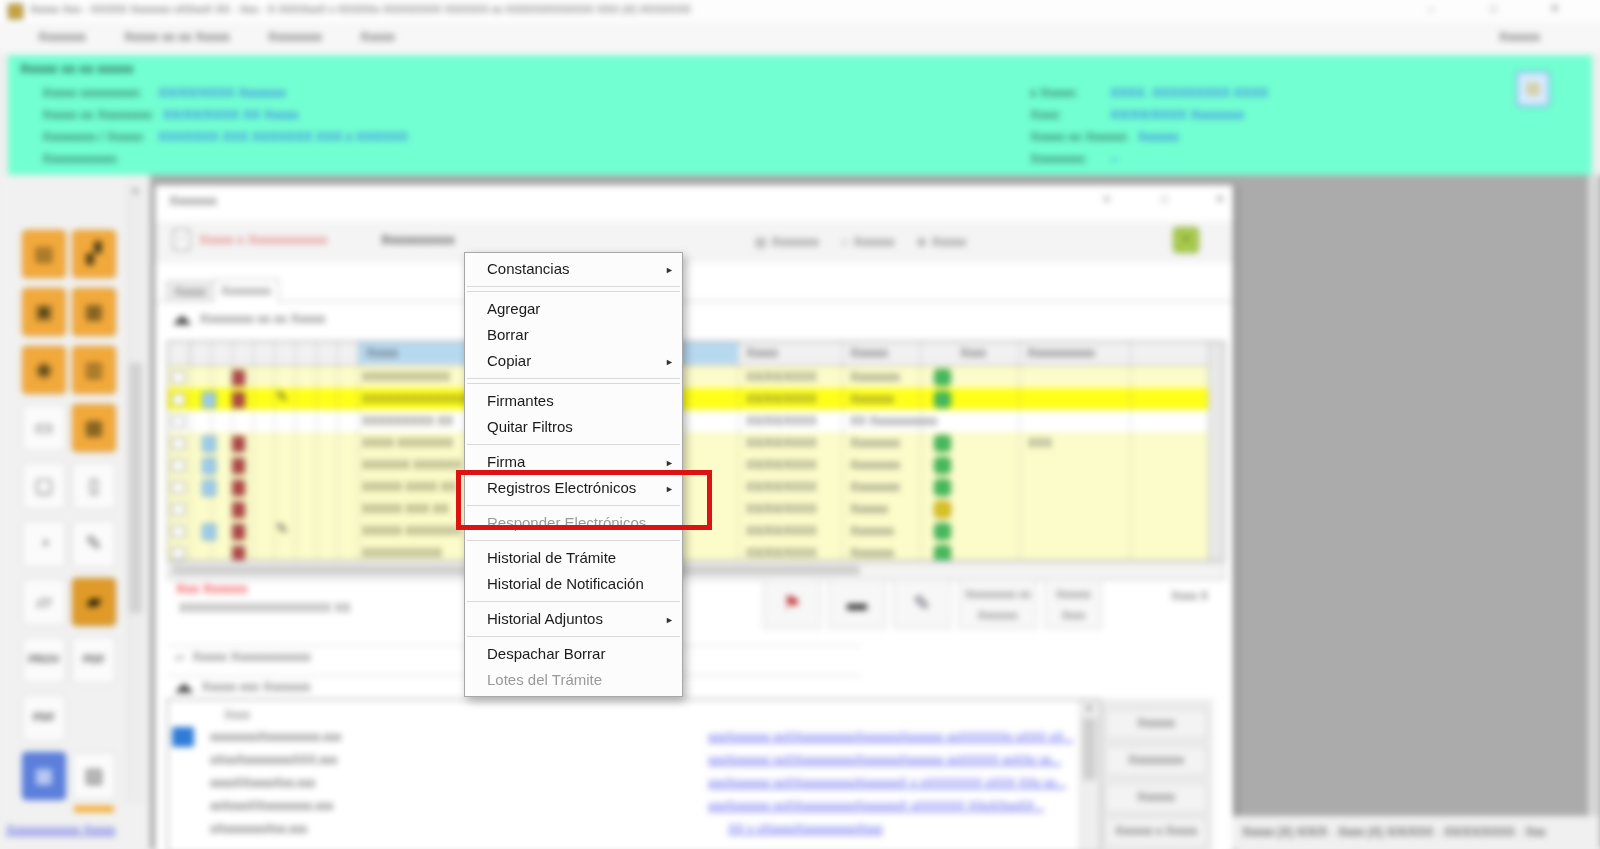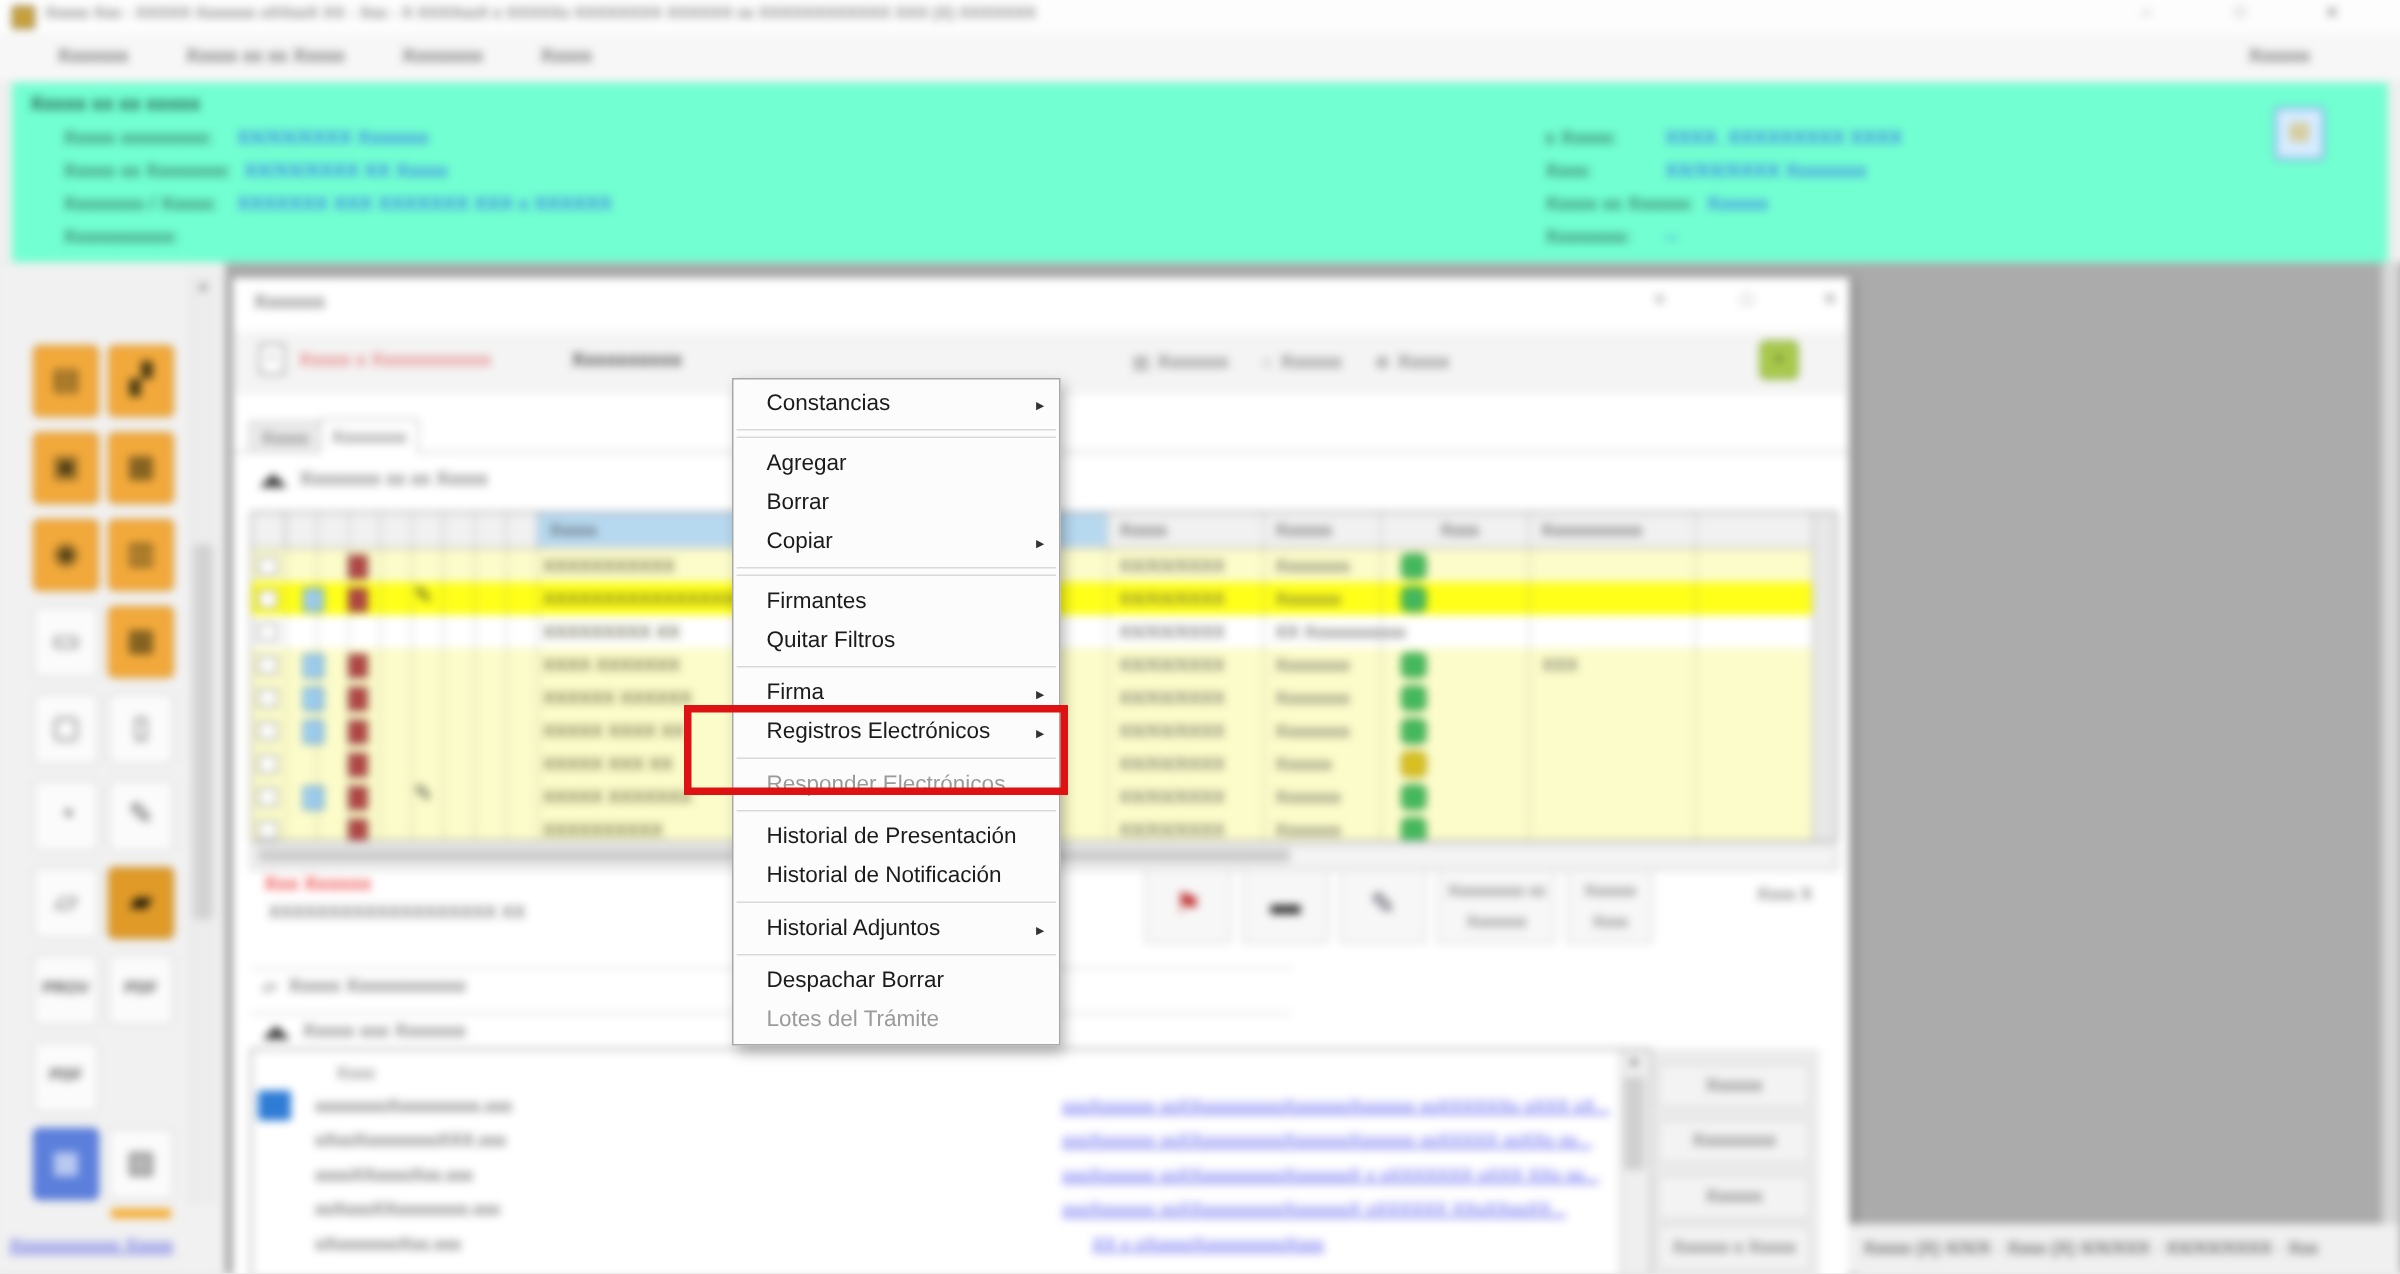--- a/index.html
+++ b/index.html
@@ -101,21 +101,21 @@
   .fb-vscroll{position:absolute;left:912px;top:0;width:18px;height:152px;background:#efefef;border-left:1px solid #c5c5c5;}
   .fb-arrow{position:absolute;left:4px;top:2px;font-size:9px;color:#666;}
   .fb-thumb{position:absolute;left:2px;top:18px;width:13px;height:62px;background:#cfcfcf;border-radius:2px;}
   .rpanel{position:absolute;left:946px;top:514px;width:112px;height:156px;background:#ececec;}
   .rp-btn{position:absolute;left:4px;width:100px;height:28px;background:#f3f3f3;border:1px solid #cfcfcf;border-radius:2px;text-align:center;line-height:26px;font-size:12px;color:#4a4a4a;white-space:nowrap;overflow:hidden;}
   
   .statusbar{position:absolute;left:1232px;top:816px;width:368px;height:33px;background:#f0f0f0;}
   .status-text{position:absolute;left:10px;top:9px;font-size:12px;color:#2e2e2e;white-space:nowrap;}
   .right-strip{position:absolute;left:1588px;top:175px;width:12px;height:641px;background:#d9d9d9;}
   
-  .ctx{position:absolute;left:488px;top:252px;width:217px;background:#fcfcfc;border:1px solid #a8a8a8;box-shadow:3px 4px 9px rgba(0,0,0,.30);padding:3px 0;z-index:50;}
+  .ctx{position:absolute;left:464px;top:252px;width:217px;background:#fcfcfc;border:1px solid #a8a8a8;box-shadow:3px 4px 9px rgba(0,0,0,.30);padding:3px 0;z-index:50;}
   .ctx-item{position:relative;height:26px;line-height:26px;padding-left:22px;font-size:15px;color:#1b1b1b;white-space:nowrap;}
   .ctx-item.dis{color:#9a9a9a;}
   .ctx-arrow{position:absolute;right:8px;top:1px;font-size:9px;color:#333;}
   .ctx-sep{height:1px;background:#d9d9d9;margin:4px 2px;}
   .redbox{position:absolute;left:456px;top:470px;width:246px;height:50px;border:5px solid #de1212;z-index:60;}
 </style>
 </head>
 <body>
 
 <div class="stage">
@@ -421,21 +421,21 @@
       <div class="ctx-sep"></div>
       <div class="ctx-sep"></div>
       <div class="ctx-item"><div style="display: inline;">Firmantes</div></div>
       <div class="ctx-item"><div style="display: inline;">Quitar Filtros</div></div>
       <div class="ctx-sep"></div>
       <div class="ctx-item"><div style="display: inline;">Firma</div><div class="ctx-arrow">►</div></div>
       <div class="ctx-item"><div style="display: inline;">Registros Electrónicos</div><div class="ctx-arrow">►</div></div>
       <div class="ctx-sep"></div>
       <div class="ctx-item dis"><div style="display: inline;">Responder Electrónicos</div></div>
       <div class="ctx-sep"></div>
-      <div class="ctx-item"><div style="display: inline;">Historial de Presentación</div></div>
+      <div class="ctx-item"><div style="display: inline;">Historial de Trámite</div></div>
       <div class="ctx-item"><div style="display: inline;">Historial de Notificación</div></div>
       <div class="ctx-sep"></div>
       <div class="ctx-item"><div style="display: inline;">Historial Adjuntos</div><div class="ctx-arrow">►</div></div>
       <div class="ctx-sep"></div>
       <div class="ctx-item"><div style="display: inline;">Despachar Borrar</div></div>
       <div class="ctx-item dis"><div style="display: inline;">Lotes del Trámite</div></div>
     </div>
 
   <div class="redbox"></div>
 </div>

